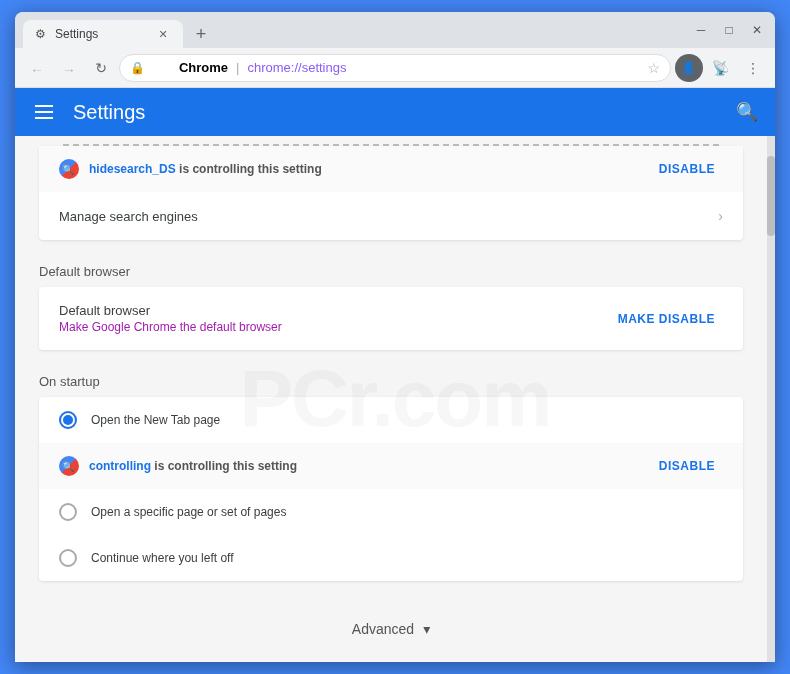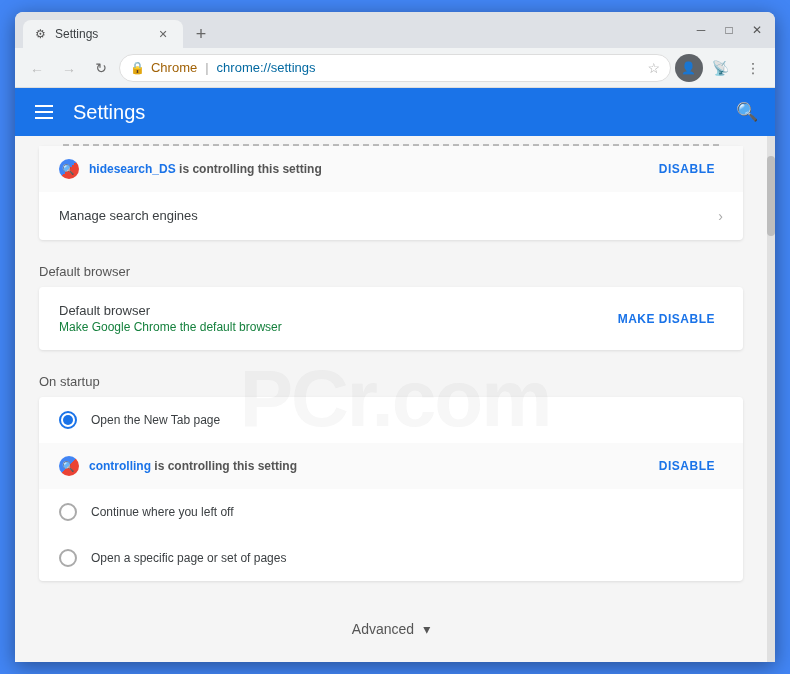--- a/index.html
+++ b/index.html
@@ -142,31 +142,32 @@
       gap: 6px;
       font-size: 13px;
     }
 
     .omnibox-lock {
       color: #1a73e8;
       font-size: 12px;
     }
 
     .omnibox-origin {
-      color: #a16207;
-      font-weight: 400;
+      color: #000000;
+      font-weight: 700;
+      margin-left: 28px;
     }
 
     .omnibox-separator {
       color: #aaa;
       margin: 0 2px;
     }
 
     .omnibox-path {
-      color: #0369a1;
+      color: #8b5cf6;
     }
 
     .omnibox-star {
       margin-left: auto;
       color: #aaa;
       font-size: 14px;
     }
 
     .toolbar-actions {
       display: flex;
@@ -288,21 +289,21 @@
       flex: 1;
     }
 
     .card-row-title {
       font-size: 13px;
       color: #3c4043;
     }
 
     .card-row-subtitle {
       font-size: 12px;
-      color: #15803d;
+      color: #a21caf;
       margin-top: 2px;
     }
 
     .controlled-row {
       background: #fafafa;
       padding: 12px 20px;
       display: flex;
       align-items: center;
       gap: 10px;
     }
@@ -325,20 +326,21 @@
       color: #1a73e8;
       letter-spacing: 0.5px;
       cursor: pointer;
       padding: 4px 8px;
       border-radius: 2px;
     }
 
     .manage-row {
       padding: 16px 20px;
       display: flex;
+      align-items: center;
       cursor: pointer;
     }
 
     .manage-row-text {
       flex: 1;
       font-size: 13px;
       color: #3c4043;
     }
 
     .chevron {
@@ -543,26 +545,26 @@
               <span style="font-size:10px;color:white;">🔍</span>
             </div>
             <span class="controlled-text">
               <a>controlling</a><span> is controlling this setting</span>
             </span>
             <span class="disable-btn">DISABLE</span>
           </div>
 
           <div class="radio-row">
             <div class="radio-circle"></div>
-            <span class="radio-label">Continue where you left off</span>
+            <span class="radio-label">Open a specific page or set of pages</span>
           </div>
 
           <div class="radio-row">
             <div class="radio-circle"></div>
-            <span class="radio-label">Open a specific page or set of pages</span>
+            <span class="radio-label">Continue where you left off</span>
           </div>
         </div>
       </div>
 
       <div class="advanced-section">
         <div class="advanced-btn">
           <span>Advanced</span>
           <span>▾</span>
         </div>
       </div>

